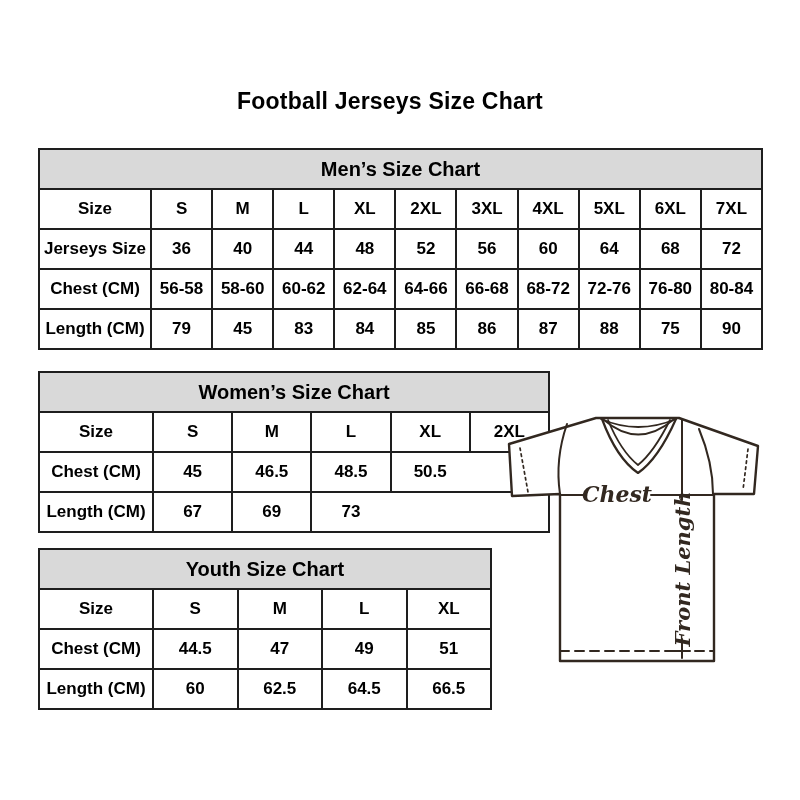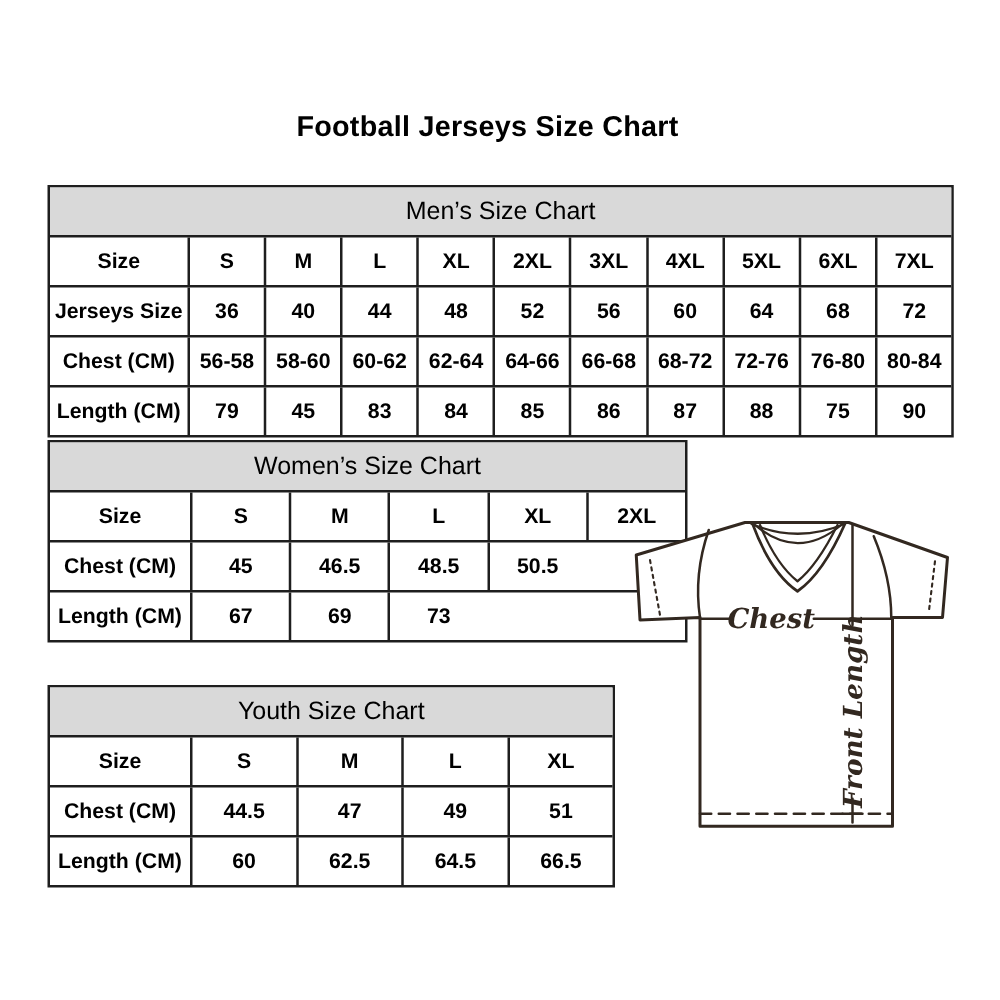--- a/index.html
+++ b/index.html
@@ -12,34 +12,34 @@
     position:absolute;top:88px;left:0;width:780px;text-align:center;
     font-size:23px;font-weight:bold;letter-spacing:0.2px;
   }
   .size-table{
     position:absolute;box-sizing:border-box;background:#fff;
     border:2px solid var(--table-border,#1e1e1e);
   }
   .t-header{
     height:38px;display:flex;align-items:center;justify-content:center;
     background:var(--header-bg,#d9d9d9);
-    font-weight:normal;font-size:20px;
+    font-weight:bold;font-size:20px;
   }
   .trow{
     display:grid;height:38px;
     border-top:2px solid var(--table-border,#1e1e1e);
   }
   .cell{
     display:flex;align-items:center;justify-content:center;
     font-weight:bold;font-size:17px;overflow:hidden;white-space:nowrap;
   }
   .cell + .cell{border-left:2px solid var(--table-border,#1e1e1e);}
   .mens{left:38px;top:148px;width:725px;}
   .mens .trow{grid-template-columns:110px repeat(10,1fr);}
-  .womens{left:38px;top:352px;width:512px;}
+  .womens{left:38px;top:371px;width:512px;}
   .womens .trow{grid-template-columns:112px repeat(5,1fr);}
   .youth{left:38px;top:548px;width:454px;text-align:center;}
   .youth .trow{grid-template-columns:112px repeat(4,1fr);}
   .jersey{position:absolute;left:498px;top:408px;width:280px;height:265px;}
   .jl{stroke:var(--diagram-stroke,#322820);fill:none;stroke-linejoin:round;stroke-linecap:round;}
   .jfill{fill:#ffffff;}
   .jtext{
     fill:var(--diagram-stroke,#322820);
     font-family:"DejaVu Serif",serif;font-style:italic;font-weight:bold;
   }

